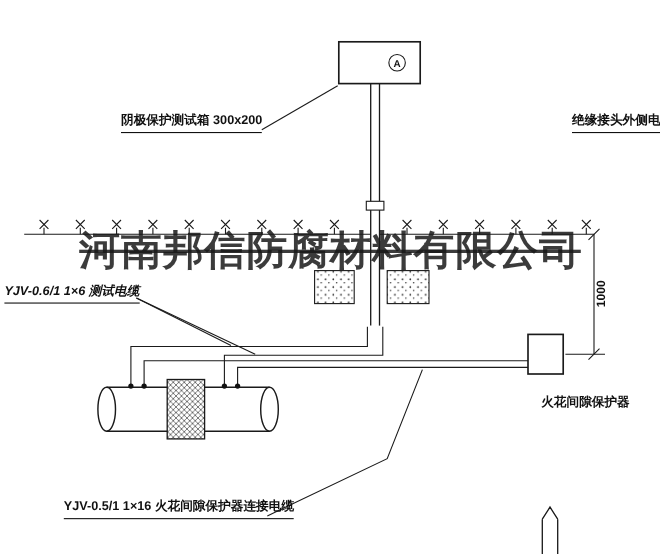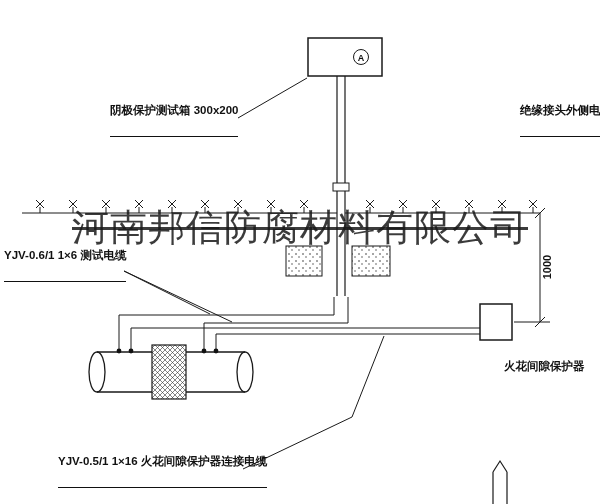--- a/index.html
+++ b/index.html
@@ -13,29 +13,29 @@
   }
   .drawing-svg { position: absolute; left: 0; top: 0; }
   .lbl {
     position: absolute;
     font-size: 11.5px;
     font-weight: 600;
     color: #111111;
     white-space: nowrap;
     line-height: 14px;
   }
-  .lbl-underline { border-bottom: 1px solid #111111; padding-bottom: 19px; }
+  .lbl-underline { border-bottom: 1px solid #111111; padding-bottom: 3px; }
   .watermark {
     position: absolute;
     left: 50%;
     top: 203px;
     transform: translateX(-50%);
     font-size: 37px;
     letter-spacing: 1px;
-    font-weight: 400;
+    font-weight: 700;
     color: rgba(25, 25, 25, 0.85);
     text-decoration: line-through;
     white-space: nowrap;
     pointer-events: none;
   }
   .dim-text {
     position: absolute;
     left: 527px;
     top: 261px;
     width: 40px;
@@ -149,23 +149,23 @@
 
     <g stroke="#1a1a1a" fill="none" stroke-width="1.2">
       <path d="M493,504 V472 M507,504 V472 M493,472 L500,461 L507,472"></path>
     </g>
   </svg>
 
   <div class="lbl lbl-underline" style="left:110px; top:103px;">阴极保护测试箱 300x200</div>
 
   <div class="lbl lbl-underline" style="left:520px; top:103px;">绝缘接头外侧电缆</div>
 
-  <div class="lbl lbl-underline" style="left:4px; top:248px;">YJV-0.6/1 1×6  测试电缆</div>
+  <div class="lbl lbl-underline" style="left:4px; top:258px;font-style:italic;">YJV-0.6/1 1×6  测试电缆</div>
 
   <div class="lbl lbl-underline" style="left:58px; top:454px;">YJV-0.5/1 1×16  火花间隙保护器连接电缆</div>
 
-  <div class="lbl" style="left:492px; top:359px;margin-left:12px;">火花间隙保护器</div>
+  <div class="lbl" style="left:492px; top:359px;">火花间隙保护器</div>
 
   <div class="dim-text">1000</div>
 
   <div class="watermark">河南邦信防腐材料有限公司</div>
 
 </div>
 
 </body></html>

